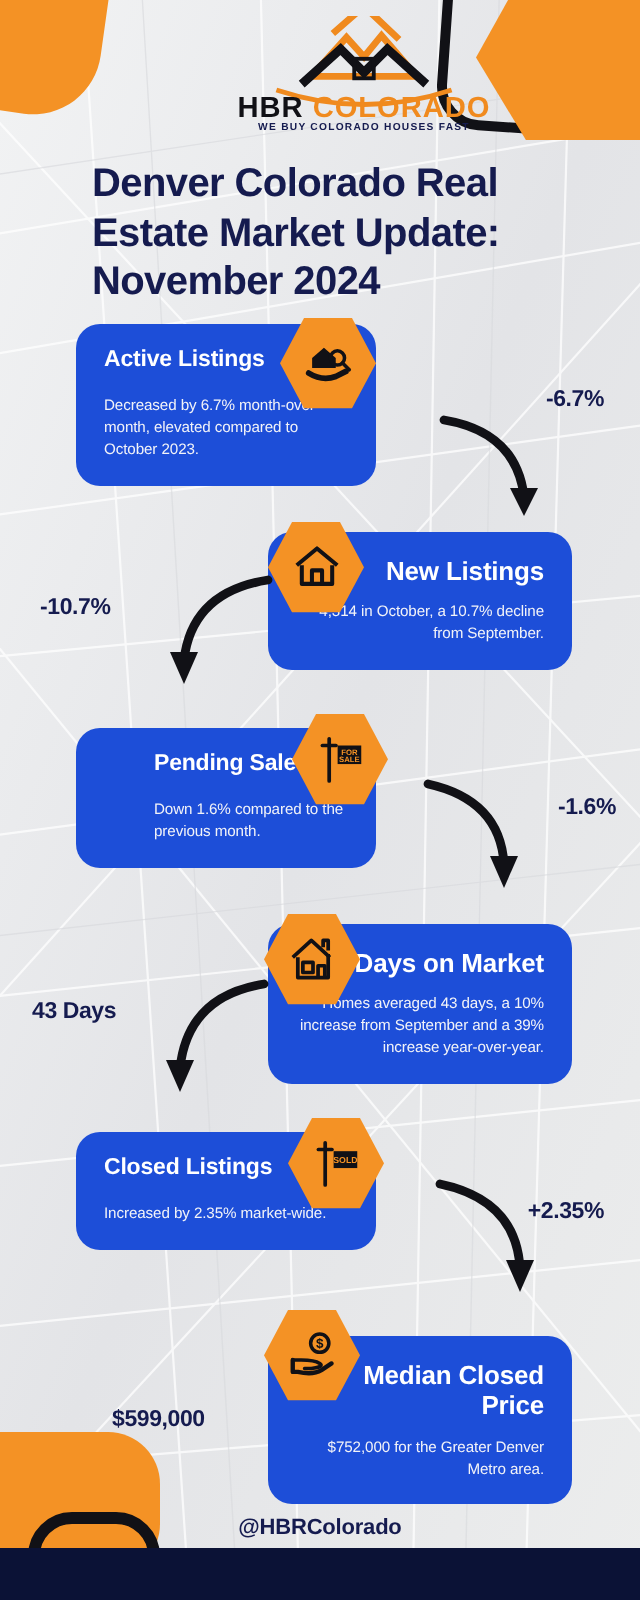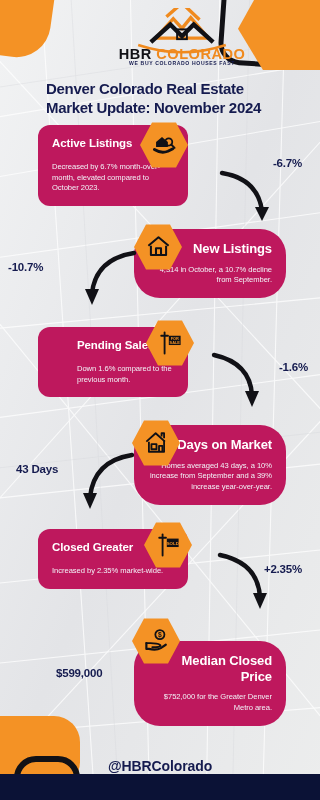--- a/index.html
+++ b/index.html
@@ -46,40 +46,40 @@
     position:absolute; left:0; right:0; bottom:0; height:26px;
     background:#0b1236; z-index:2;
   }
 
   
   #header { position:relative; z-index:3; padding-top:8px; }
   #logo-wrap { display:flex; justify-content:center;padding-left:44px; }
   #logo { width:146px; }
   #page-title {
     color:#151b4f;
-    font-size:15px;
+    font-size:20px;
     font-weight:bold;
     line-height:1.22;
     letter-spacing:-0.3px;
     padding:14px 38px 0 46px;
   }
 
   
   #flow { position:relative; z-index:3; margin-top:8px; }
   .row { position:relative; height:100px; }
 
   .card {
     position:absolute;
-    background:#be185d;
+    background:#1d4ed8;
     border-radius:12px;
     padding:12px 14px;
     color:#ffffff;
   }
   .card.left  { left:38px;  width:150px; text-align:left; }
-  .card.right { right:34px; width:152px; text-align:right;border-radius:26px; }
+  .card.right { right:34px; width:152px; text-align:right; }
   .card-title {
     font-size:11.5px; font-weight:bold; line-height:1.2;
     letter-spacing:-0.1px;
   }
   .card.right .card-title { font-size:13px; }
   .card-body {
     font-size:7.6px; line-height:1.42; margin-top:11px; color:#f2f3f8;
     letter-spacing:-0.05px;
   }
   .card.right .card-body { margin-top:8px; }
@@ -100,21 +100,21 @@
     font-size:11.5px;
     font-weight:bold;
     letter-spacing:-0.2px;
     white-space:nowrap;
   }
   .arrow { position:absolute; }
 
   
   #handle {
     position:absolute; z-index:4; left:0; right:0; top:758px;
-    text-align:center; color:#151b4f; font-size:14px; font-weight:bold;
+    text-align:center; color:#151b4f; font-size:11px; font-weight:bold;
     letter-spacing:-0.1px;
   }
 </style>
 </head>
 <body>
 
 <svg id="bg" viewBox="0 0 320 800" preserveAspectRatio="none">
   <defs>
     <linearGradient id="bgg" x1="0" y1="0" x2="1" y2="1">
       <stop offset="0%" stop-color="#f2f3f4"></stop>
@@ -199,21 +199,21 @@
       <div class="card-title">New Listings</div>
       <div class="card-body">4,314 in October, a 10.7% decline from September.</div>
     </div>
     <div class="badge" style="left:134px; top:-2px;">
       <svg viewBox="0 0 32 32" fill="none" stroke="#111116" stroke-width="2.4" stroke-linejoin="round">
         <path d="M4 15 L16 5 L28 15"></path>
         <path d="M7 15 V26 H25 V15"></path>
         <path d="M13 26 V18 h6 v8"></path>
       </svg>
     </div>
-    <div class="stat" style="left:8px; top:36px;">-10.7%</div>
+    <div class="stat" style="left:20px; top:36px;">-10.7%</div>
     <svg class="arrow" style="left:72px; top:22px;" width="70" height="68" viewBox="0 0 70 68">
       <path d="M62 6 Q24 12 20 46" fill="none" stroke="#111116" stroke-width="4.4" stroke-linecap="round"></path>
       <path d="M13 42 L20 58 L27 42 Z" fill="#111116"></path>
     </svg>
   </div>
 
   <div class="row">
     <div class="card left" style="top:2px;padding-left:39px;">
       <div class="card-title">Pending Sales</div>
       <div class="card-body">Down 1.6% compared to the previous month.</div>
@@ -250,40 +250,40 @@
     </div>
     <div class="stat" style="left:16px; top:38px;">43 Days</div>
     <svg class="arrow" style="left:70px; top:24px;" width="70" height="70" viewBox="0 0 70 70">
       <path d="M62 6 Q24 12 20 48" fill="none" stroke="#111116" stroke-width="4.4" stroke-linecap="round"></path>
       <path d="M13 44 L20 60 L27 44 Z" fill="#111116"></path>
     </svg>
   </div>
 
   <div class="row">
     <div class="card left" style="top:4px;">
-      <div class="card-title">Closed Greater</div>
+      <div class="card-title">Closed Listings</div>
       <div class="card-body">Increased by 2.35% market-wide.</div>
     </div>
     <div class="badge" style="left:144px; top:-4px;">
       <svg viewBox="0 0 32 32" fill="none" stroke="#111116" stroke-width="2.2" stroke-linecap="round">
         <path d="M9 4 V29"></path>
           <path d="M5 8 H13"></path>
         <rect x="14" y="9" width="14" height="10" fill="#111116" stroke="none"></rect>
         <text x="21" y="16.2" text-anchor="middle" font-family="Liberation Sans, sans-serif" font-size="5.2" font-weight="bold" fill="#f49225" stroke="none">SOLD</text>
       </svg>
     </div>
     <div class="stat" style="right:18px; top:38px;">+2.35%</div>
     <svg class="arrow" style="right:40px; top:26px;" width="64" height="68" viewBox="0 0 64 68">
       <path d="M4 4 Q42 12 44 46" fill="none" stroke="#111116" stroke-width="4.4" stroke-linecap="round"></path>
       <path d="M37 42 L44 58 L51 42 Z" fill="#111116"></path>
     </svg>
   </div>
 
   <div class="row">
-    <div class="card right" style="top:16px;margin-left:16px;">
+    <div class="card right" style="top:6px;margin-left:16px;">
       <div class="card-title">Median Closed Price</div>
       <div class="card-body">$752,000 for the Greater Denver Metro area.</div>
     </div>
     <div class="badge" style="left:132px; top:-8px;">
       <svg viewBox="0 0 32 32" fill="none" stroke="#111116" stroke-width="2.1" stroke-linecap="round" stroke-linejoin="round">
         <circle cx="20" cy="9" r="5.4"></circle>
         <text x="20" y="12" text-anchor="middle" font-family="Liberation Sans, sans-serif" font-size="8" font-weight="bold" fill="#111116" stroke="none">$</text>
         <path d="M4 19 h5 q8 0 11 2 t-5 3 h-4"></path>
         <path d="M4 19 v7 h3 q9 2 14 -1 l6 -4" stroke-width="2.6"></path>
       </svg>

